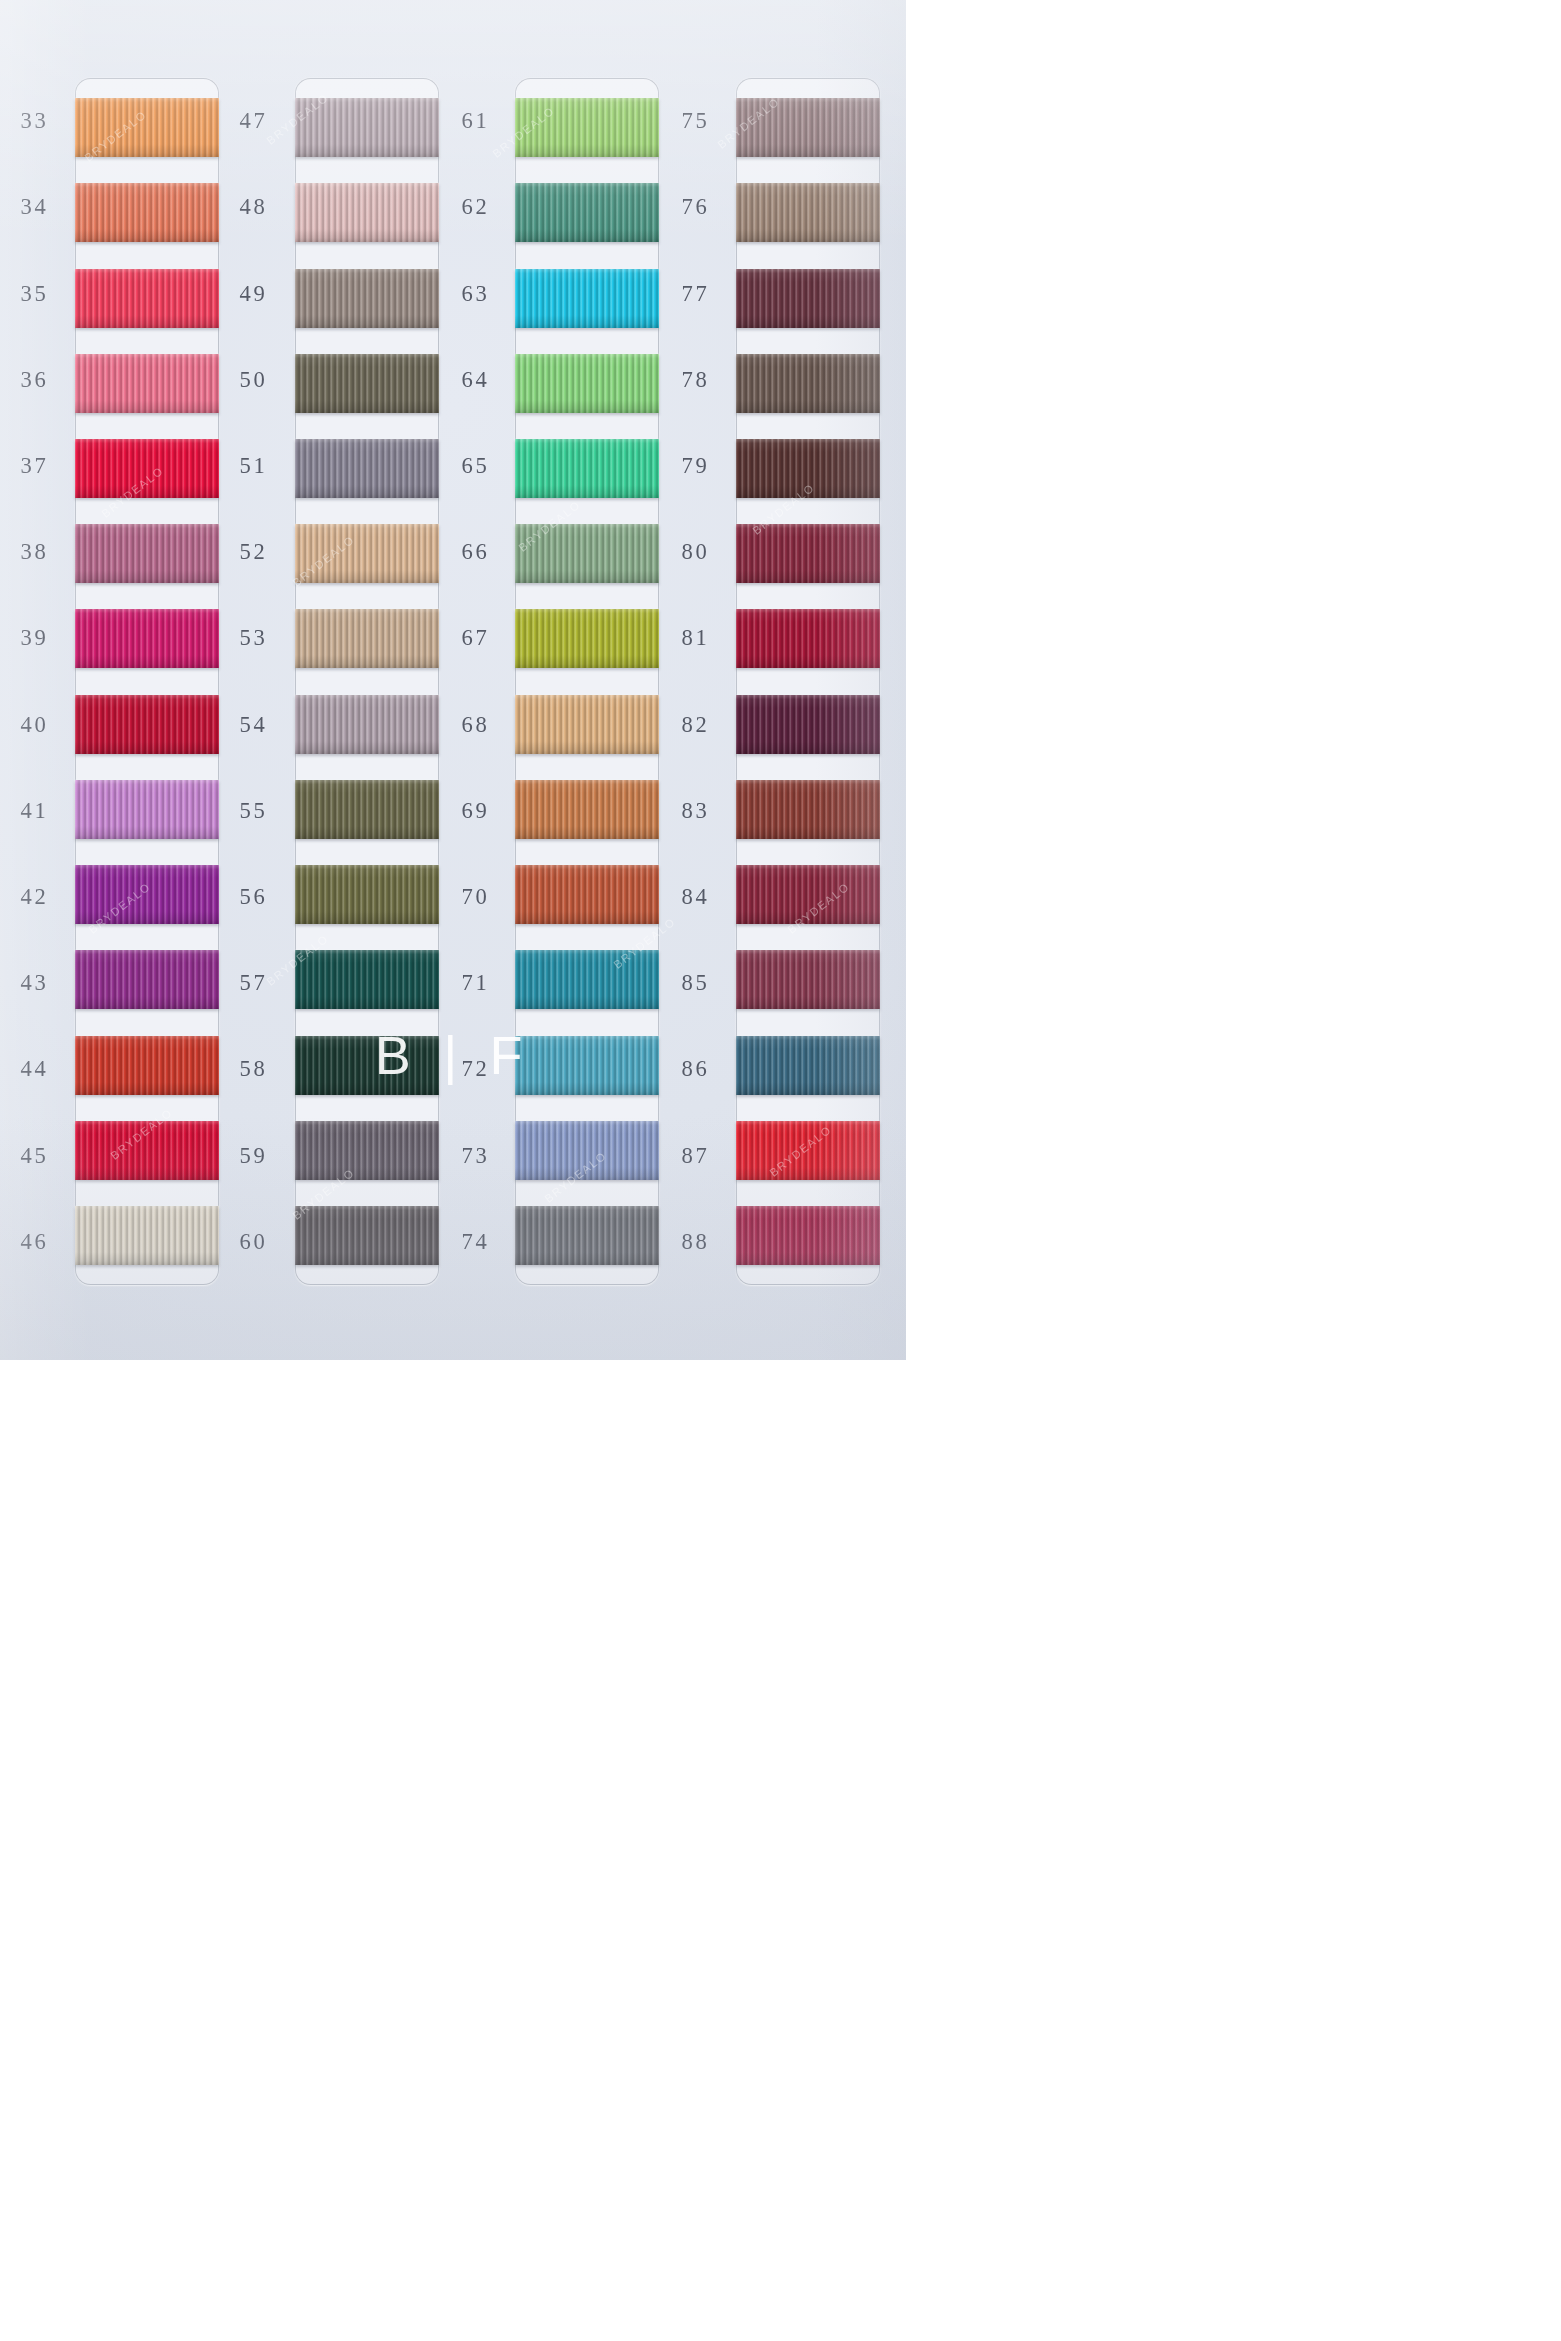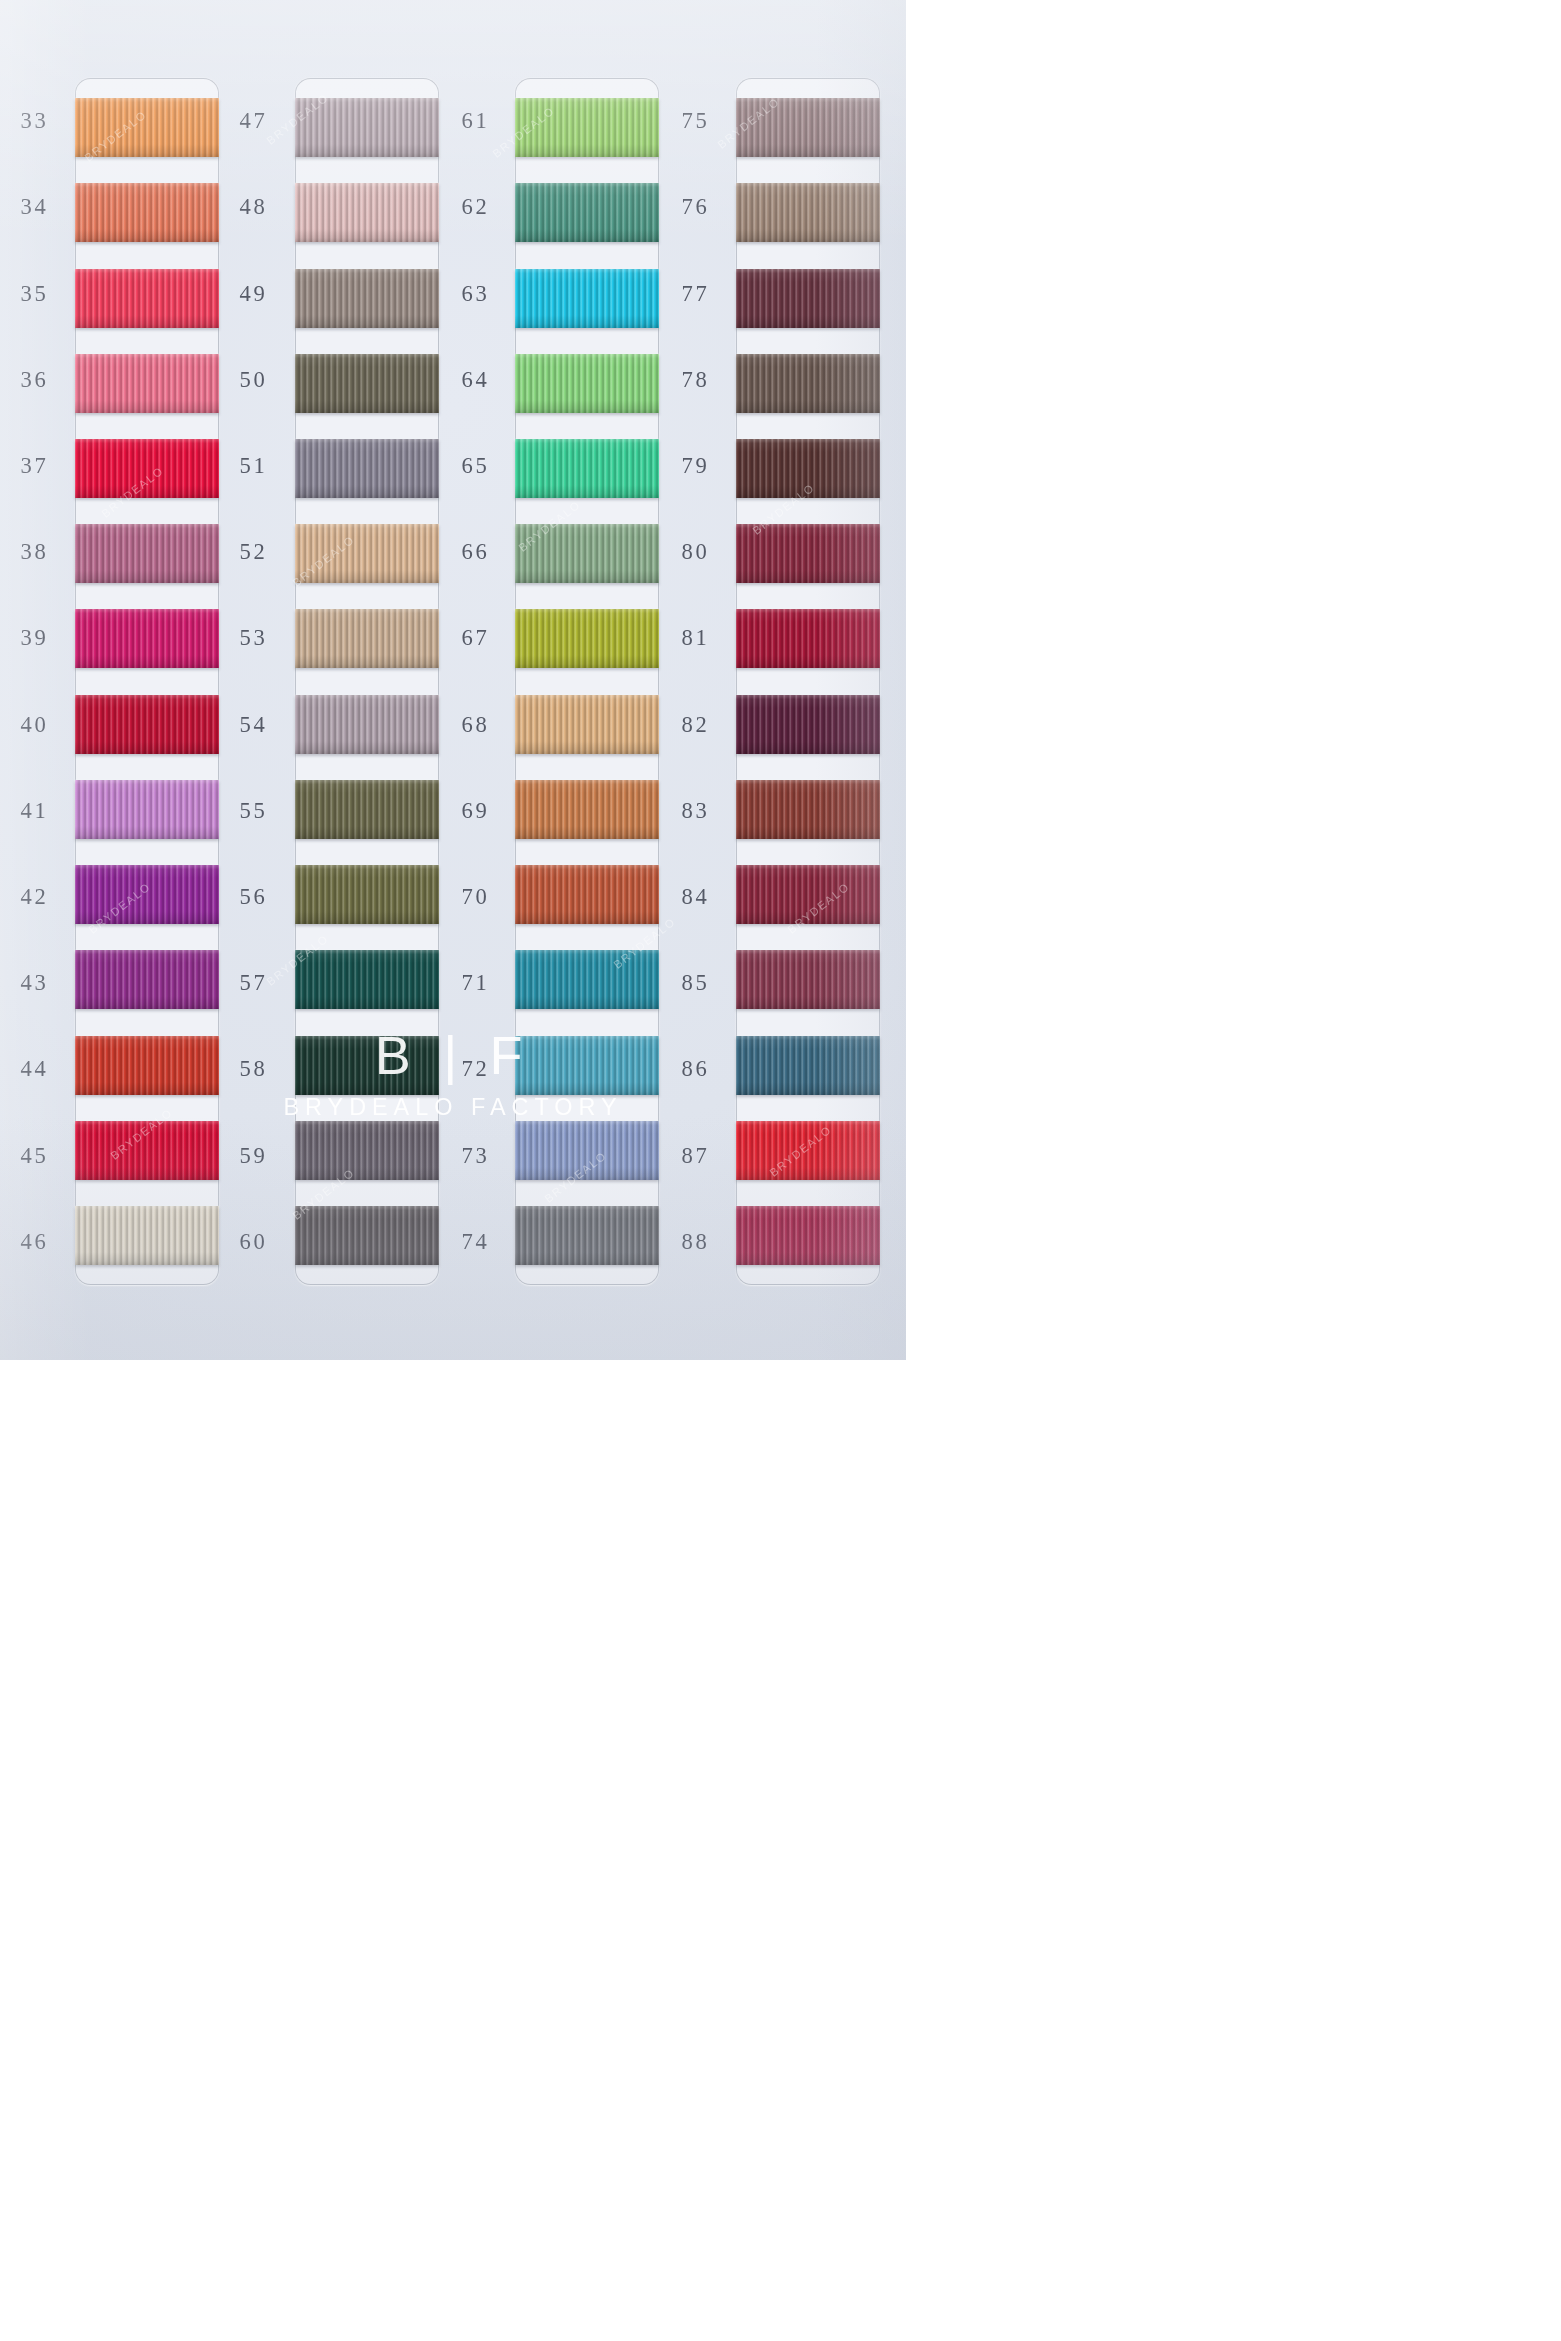--- a/index.html
+++ b/index.html
@@ -544,17 +544,16 @@
           <div class="ribbon" title="87" style="background-color: rgb(230, 31, 46);"></div>
         </div>
         <div class="swatch-slot">
           <div class="ribbon" title="88" style="background-color: rgb(168, 35, 74);"></div>
         </div>
       </div>
   </div>
 
   <div id="watermark">
     <div id="wm-logo">B | F</div>
-    <div id="wm-name">BRYDEALO FACTORY</div>
   </div>
 
 </div>
 
 
 </body></html>

